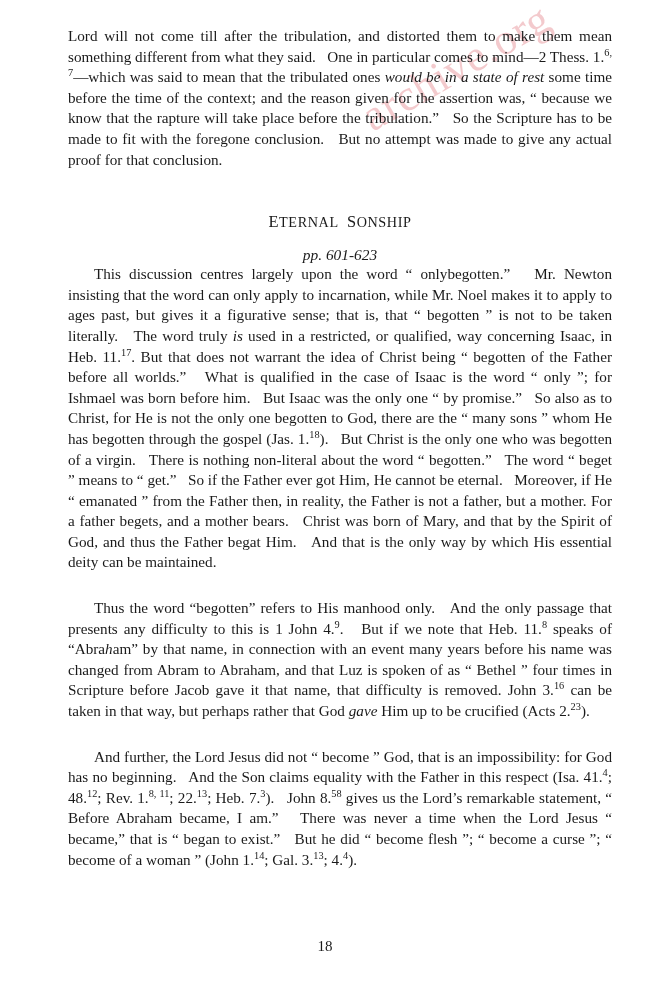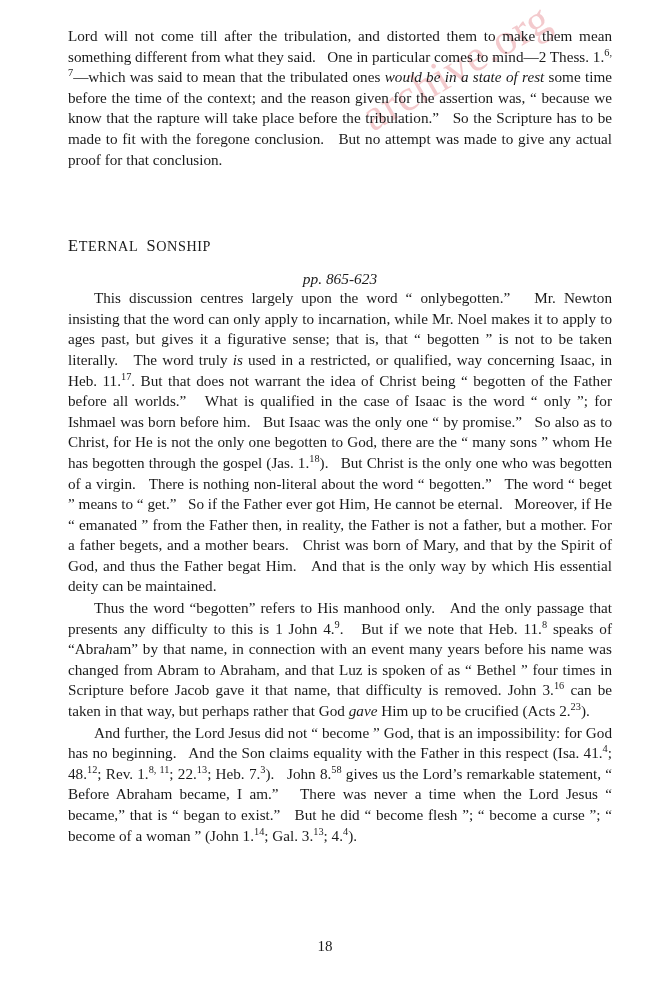--- a/index.html
+++ b/index.html
@@ -51,24 +51,25 @@
     text-justify: inter-word;
     font-size: 15.2px;
     line-height: 20.6px;
     text-indent: 0;
     hyphens: manual;
   }
   p.body.indent {
     text-indent: 26px;
   }
   p.spaced {
-    margin-top: 1px;
+    margin-top: 25px;
   }
   .section-title {
-    margin-top: 66px;
+    text-align: center;
+    margin-top: 42px;
     font-size: 14.2px;
     letter-spacing: 0.6px;
   }
   .smallcaps-first {
     font-size: 16.4px;
   }
   .pp {
     text-align: center;
     margin-top: 14px;
     font-style: italic;
@@ -101,21 +102,21 @@
   <div class="watermark">
     <span>archive.org</span>
   </div>
 
   <div class="content">
 
     <p class="body" id="para-1">Lord will not come till after the tribulation, and distorted them to make them mean something different from what they said.&nbsp;&nbsp; One in particular comes to mind—2 Thess. 1.<sup>6, 7</sup>—which was said to mean that the tribulated ones <i>would be in a state of rest</i> some time before the time of the context; and the reason given for the assertion was, “ because we know that the rapture will take place before the tribulation.”&nbsp;&nbsp; So the Scripture has to be made to fit with the foregone conclusion.&nbsp;&nbsp; But no attempt was made to give any actual proof for that conclusion.</p>
 
     <div class="section-title"><span class="smallcaps-first">E</span>TERNAL&nbsp; <span class="smallcaps-first">S</span>ONSHIP</div>
 
-    <div class="pp">pp. 865-623</div>
+    <div class="pp">pp. 601-623</div>
 
     <p class="body indent first-para" id="para-2">This discussion centres largely upon the word “ onlybegotten.”&nbsp;&nbsp; Mr. Newton insisting that the word can only apply to incarnation, while Mr. Noel makes it to apply to ages past, but gives it a figurative sense; that is, that “ begotten ” is not to be taken literally.&nbsp;&nbsp; The word truly <i>is</i> used in a restricted, or qualified, way concerning Isaac, in Heb. 11.<sup>17</sup>. But that does not warrant the idea of Christ being “ begotten of the Father before all worlds.”&nbsp;&nbsp; What is qualified in the case of Isaac is the word “ only ”; for Ishmael was born before him.&nbsp;&nbsp; But Isaac was the only one “ by promise.”&nbsp;&nbsp; So also as to Christ, for He is not the only one begotten to God, there are the “ many sons ” whom He has begotten through the gospel (Jas. 1.<sup>18</sup>).&nbsp;&nbsp; But Christ is the only one who was begotten of a virgin.&nbsp;&nbsp; There is nothing non-literal about the word “ begotten.”&nbsp;&nbsp; The word “ beget ” means to “ get.”&nbsp;&nbsp; So if the Father ever got Him, He cannot be eternal.&nbsp;&nbsp; Moreover, if He “ emanated ” from the Father then, in reality, the Father is not a father, but a mother. For a father begets, and a mother bears.&nbsp;&nbsp; Christ was born of Mary, and that by the Spirit of God, and thus the Father begat Him.&nbsp;&nbsp; And that is the only way by which His essential deity can be maintained.</p>
 
     <p class="body indent spaced" id="para-3">Thus the word “begotten” refers to His manhood only.&nbsp;&nbsp; And the only passage that presents any difficulty to this is 1 John 4.<sup>9</sup>.&nbsp;&nbsp; But if we note that Heb. 11.<sup>8</sup> speaks of “Abra<i>h</i>am” by that name, in connection with an event many years before his name was changed from Abram to Abraham, and that Luz is spoken of as “ Bethel ” four times in Scripture before Jacob gave it that name, that difficulty is removed. John 3.<sup>16</sup> can be taken in that way, but perhaps rather that God <i>gave</i> Him up to be crucified (Acts 2.<sup>23</sup>).</p>
 
     <p class="body indent spaced" id="para-4">And further, the Lord Jesus did not “ become ” God, that is an impossibility: for God has no beginning.&nbsp;&nbsp; And the Son claims equality with the Father in this respect (Isa. 41.<sup>4</sup>; 48.<sup>12</sup>; Rev. 1.<sup>8, 11</sup>; 22.<sup>13</sup>; Heb. 7.<sup>3</sup>).&nbsp;&nbsp; John 8.<sup>58</sup> gives us the Lord’s remarkable statement, “ Before Abraham became, I am.”&nbsp;&nbsp; There was never a time when the Lord Jesus “ became,” that is “ began to exist.”&nbsp;&nbsp; But he did “ become flesh ”; “ become a curse ”; “ become of a woman ” (John 1.<sup>14</sup>; Gal. 3.<sup>13</sup>; 4.<sup>4</sup>).</p>
 
   </div>
 
   <div class="pagenum">18</div>

